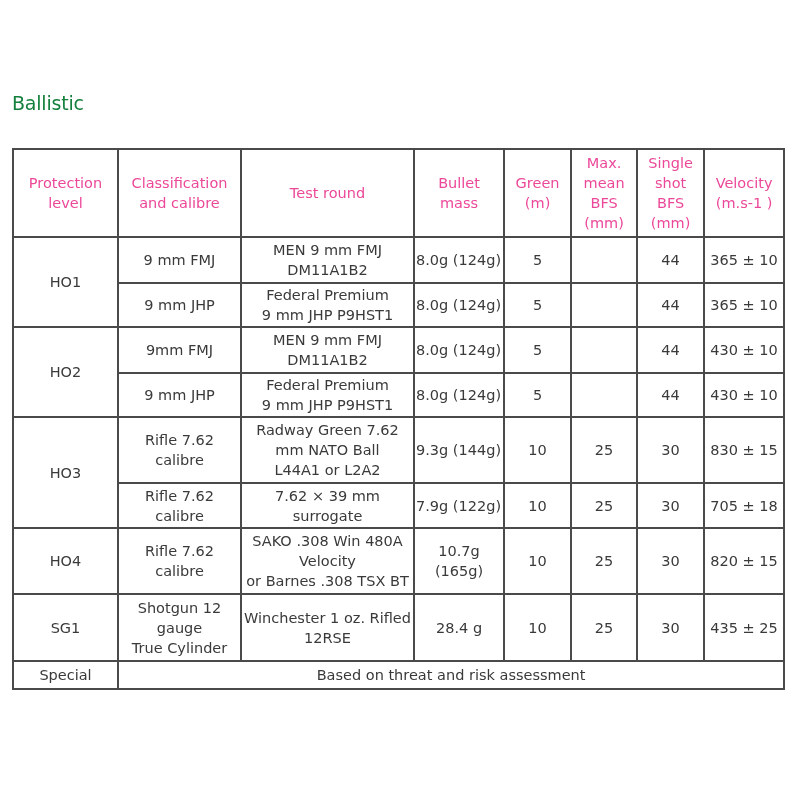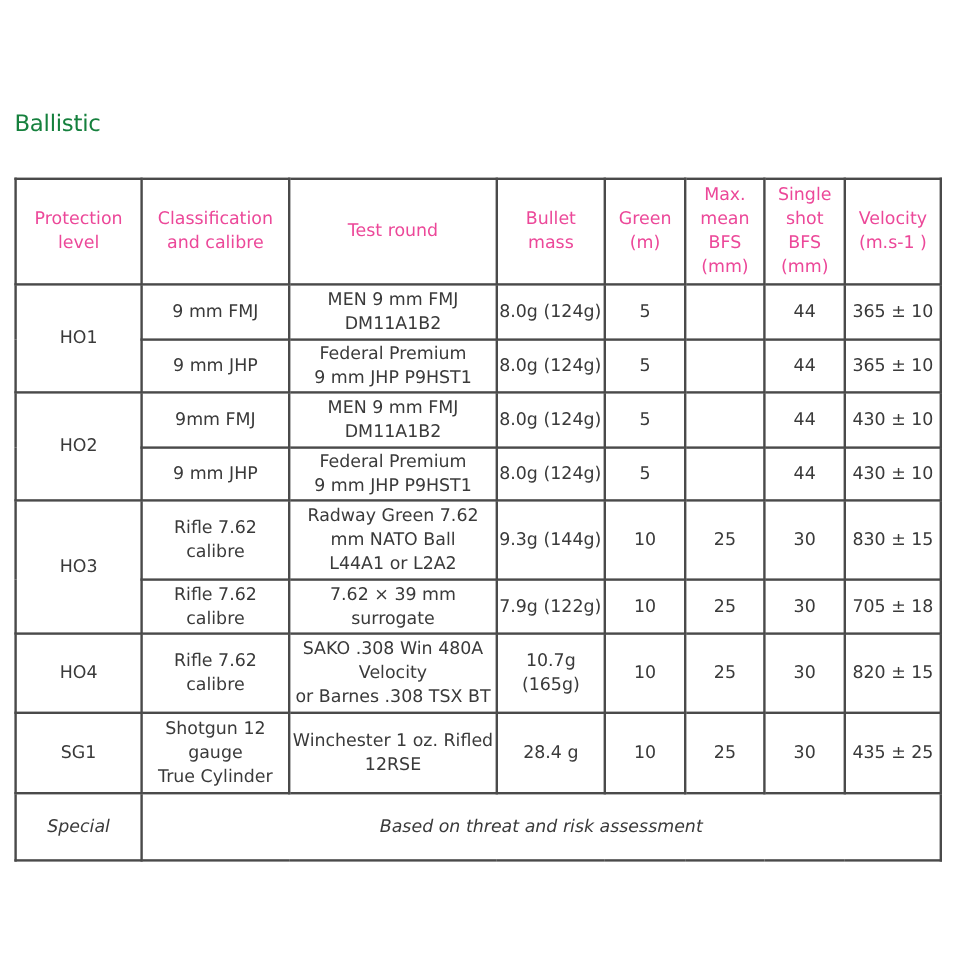--- a/index.html
+++ b/index.html
@@ -62,21 +62,21 @@
     col.c8 { width: 80px; }
     tr.head { height: 88px; }
     tr.r1 { height: 46px; }
     tr.r2 { height: 44px; }
     tr.r3 { height: 46px; }
     tr.r4 { height: 44px; }
     tr.r5 { height: 66px; }
     tr.r6 { height: 45px; }
     tr.r7 { height: 66px; }
     tr.r8 { height: 67px; }
-    tr.r9 { height: 56px; font-style: italic; }
+    tr.r9 { height: 28px; }
   </style>
 </head>
 <body>
 
 <h2 class="section-title">Ballistic</h2>
 
 <table class="ballistic">
   <colgroup>
     <col class="c1">
       <col class="c2">

